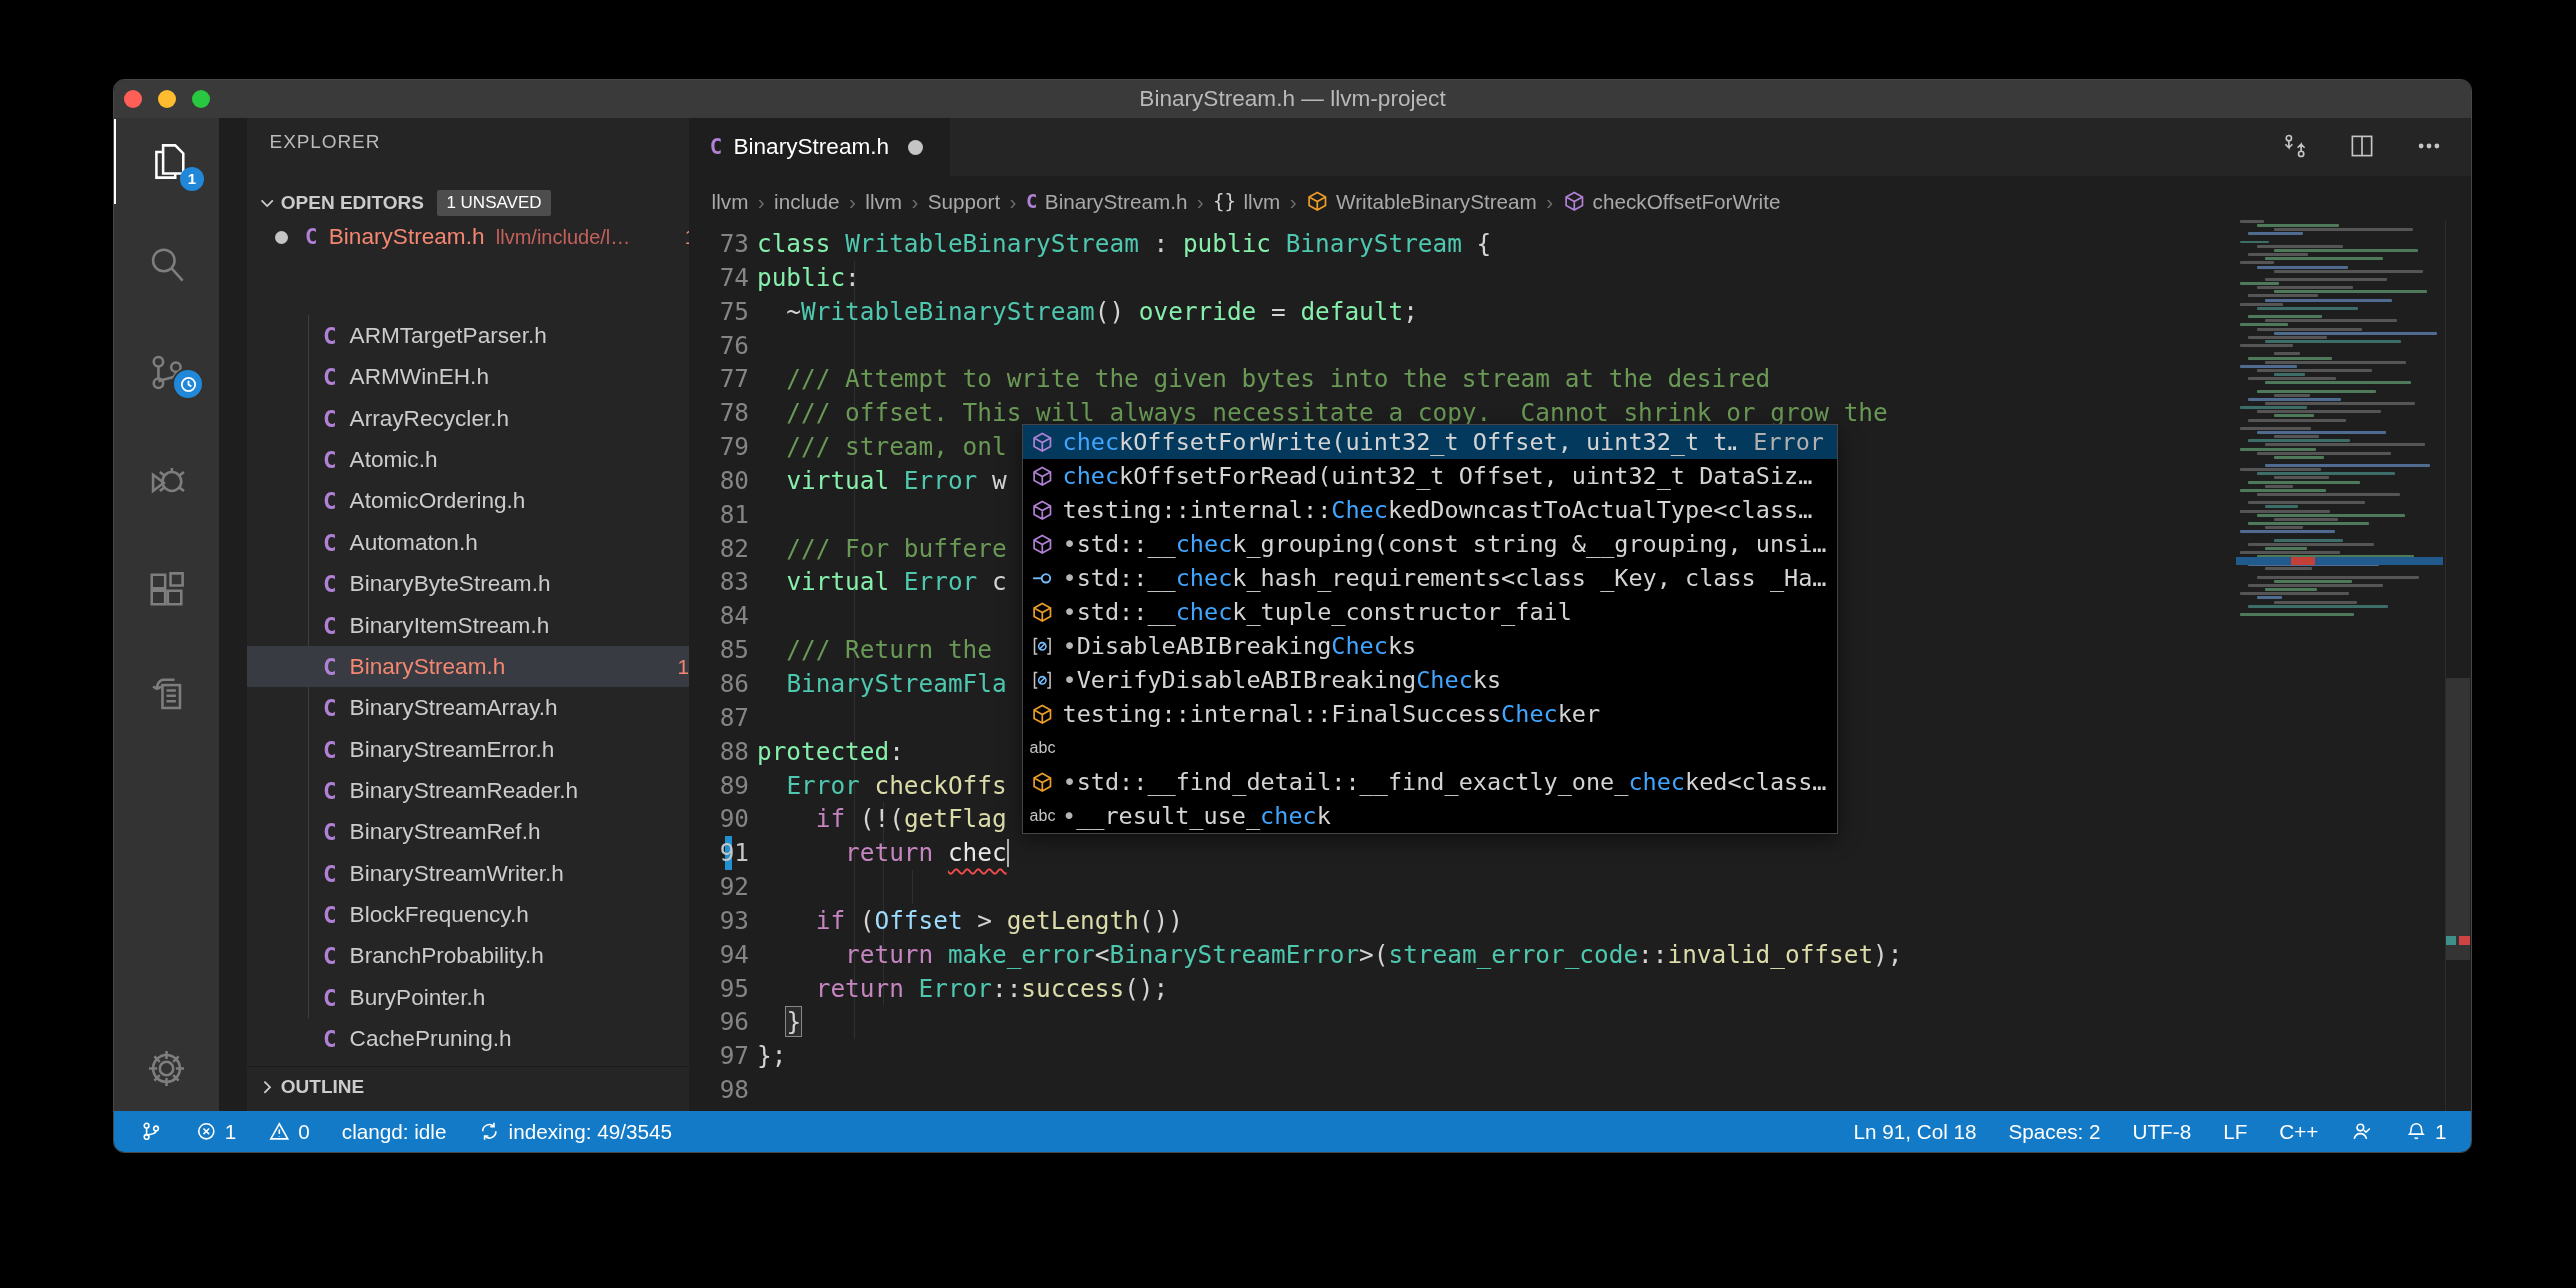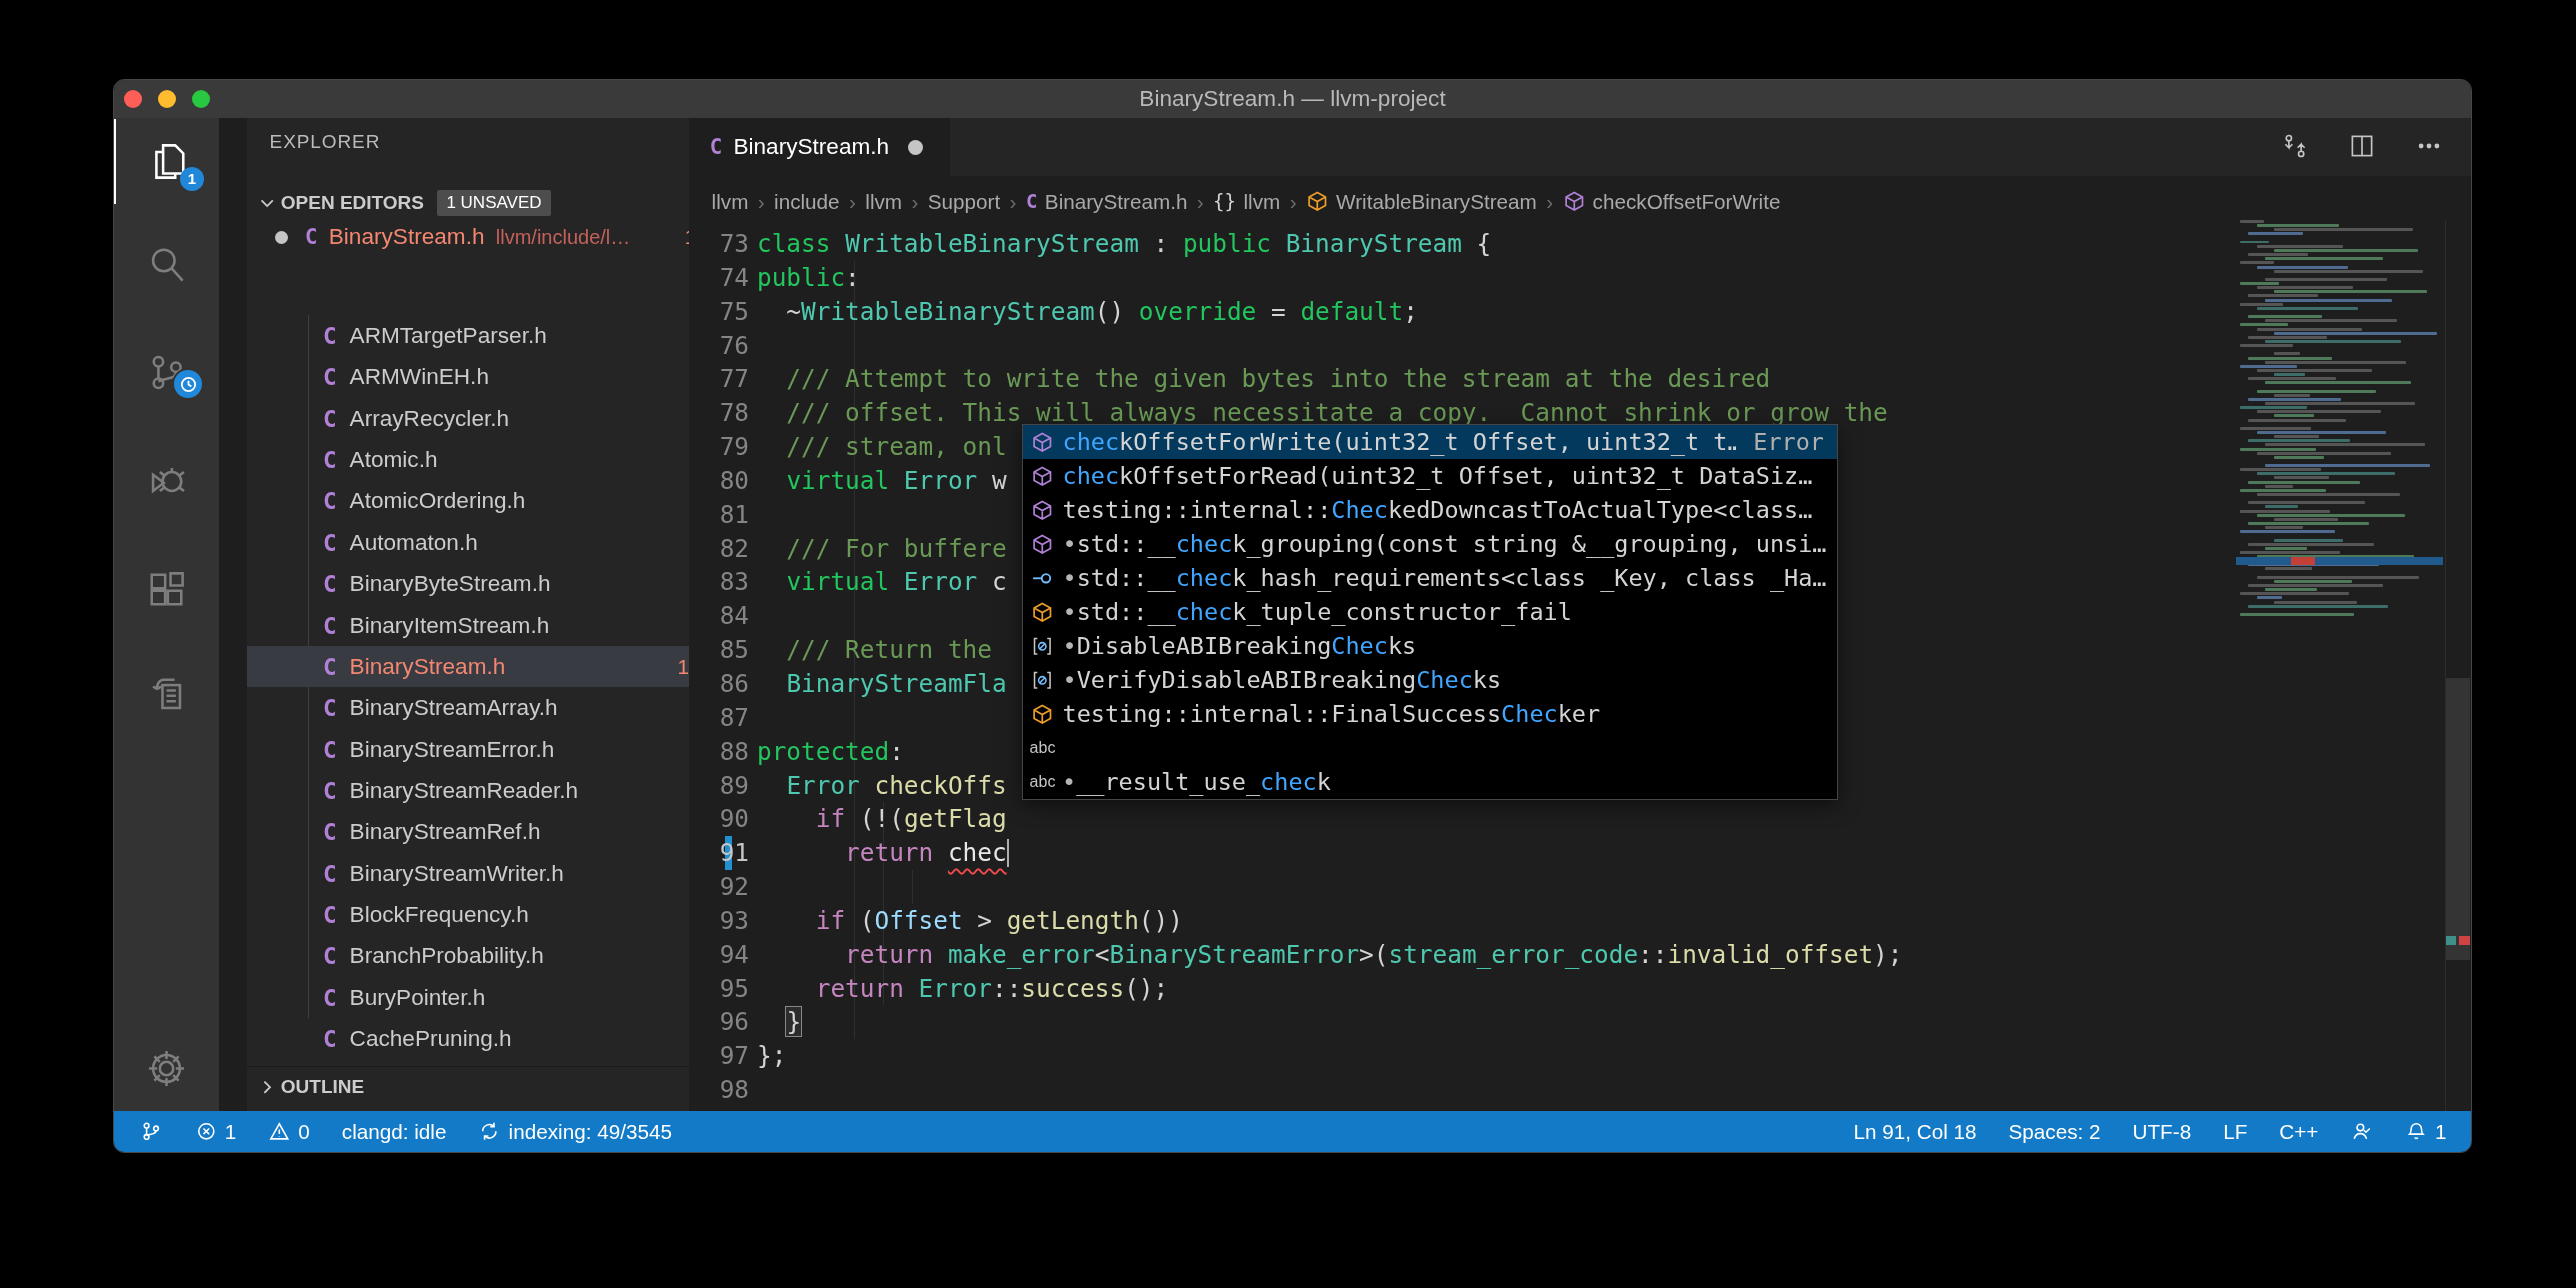--- a/index.html
+++ b/index.html
@@ -64,21 +64,21 @@
   .nsic{color:#d4d4d4;font-family:"DejaVu Sans Mono",monospace;font-size:19px;}
   .sicon{width:22.6px;height:22.6px;display:inline-block;vertical-align:middle;}
   .crumbs .cic{font-size:19px;}
   
   .code{position:absolute;left:0;top:109px;right:0;bottom:0;overflow:hidden;
     font-family:"DejaVu Sans Mono",monospace;font-size:24.4px;}
   .cl{position:absolute;left:0;right:0;height:34px;line-height:34px;}
   .num{position:absolute;left:0;width:60px;text-align:right;color:#858585;}
   .num.cur{color:#c6c6c6;}
   .txt{position:absolute;left:68px;white-space:pre;color:#d4d4d4;}
-  .sk{color:#22c55e}.sc{color:#c586c0}.st{color:#4ec9b0}.sf{color:#dcdcaa}.sv{color:#9cdcfe}
+  .sk{color:#86efac}.sc{color:#c586c0}.st{color:#4ec9b0}.sf{color:#dcdcaa}.sv{color:#9cdcfe}
   .sm{color:#6a9955}.sp{color:#d4d4d4}
   .se{color:#e8e8e8;text-decoration:underline wavy #f14c4c 1.9px;text-underline-offset:6.6px;}
   .sx{outline:0.9px solid #888;outline-offset:-0.9px;background:rgba(128,128,128,.15);}
   .caret{display:inline-block;width:2.8px;height:28px;background:#aeafad;vertical-align:-5.6px;}
   .gutbar{position:absolute;left:36px;width:6.6px;height:34px;background:#2090d3;}
   .iguide{position:absolute;width:0.9px;background:rgba(255,255,255,.08);}
   
   .suggest{position:absolute;left:333px;top:306px;width:814px;background:#000000;border:0.9px solid #454545;
     box-shadow:0 5.6px 19px rgba(0,0,0,.5);z-index:5;font-family:"DejaVu Sans Mono",monospace;}
   .srow{height:34px;display:flex;align-items:center;font-size:23.5px;color:#d4d4d4;overflow:hidden;}
@@ -514,20 +514,26 @@
             <span class="slabel"><span class="bdot">•</span>VerifyDisableABIBreaking<span class="smatch">Chec</span>ks</span>
           </div>
           <div class="srow">
             <svg class="sicon" viewBox="0 0 16 16">
               <path fill="none" stroke="#ee9d28" stroke-width="1.2" d="M8 1.8 13.8 5v6L8 14.2 2.2 11V5L8 1.8zM2.2 5 8 8.2 13.8 5M8 8.2v6"></path>
             </svg>
             <span class="slabel">testing::internal::FinalSuccess<span class="smatch">Chec</span>ker</span>
           </div>
           <div class="srow">
             <span class="abc-ic">abc</span>
+          </div>
+          <div class="srow">
+            <svg class="sicon" viewBox="0 0 16 16">
+              <path fill="none" stroke="#ee9d28" stroke-width="1.2" d="M8 1.8 13.8 5v6L8 14.2 2.2 11V5L8 1.8zM2.2 5 8 8.2 13.8 5M8 8.2v6"></path>
+            </svg>
+            <span class="slabel"><span class="bdot">•</span>std::__find_detail::__find_exactly_one_<span class="smatch">chec</span>ked&lt;class…</span>
           </div>
           <div class="srow">
             <span class="abc-ic">abc</span>
             <span class="slabel"><span class="bdot">•</span>__result_use_<span class="smatch">chec</span>k</span>
           </div>
         </div>
       <div class="minimap">
           <div class="mrow" style="top: 0px; left: 3.8px; width: 24.4px; background: rgb(85, 85, 85);"></div>
           <div class="mrow" style="top: 4.1px; left: 20.7px; width: 82px; background: rgb(78, 122, 90);"></div>
           <div class="mrow" style="top: 8.3px; left: 38px; width: 139px; background: rgb(85, 85, 85);"></div>

